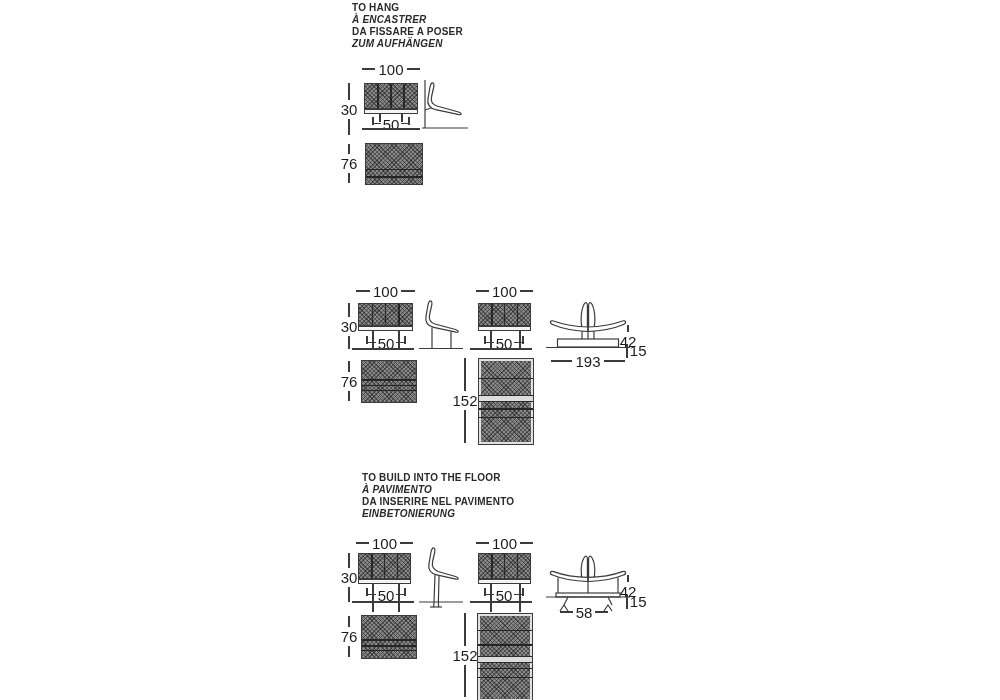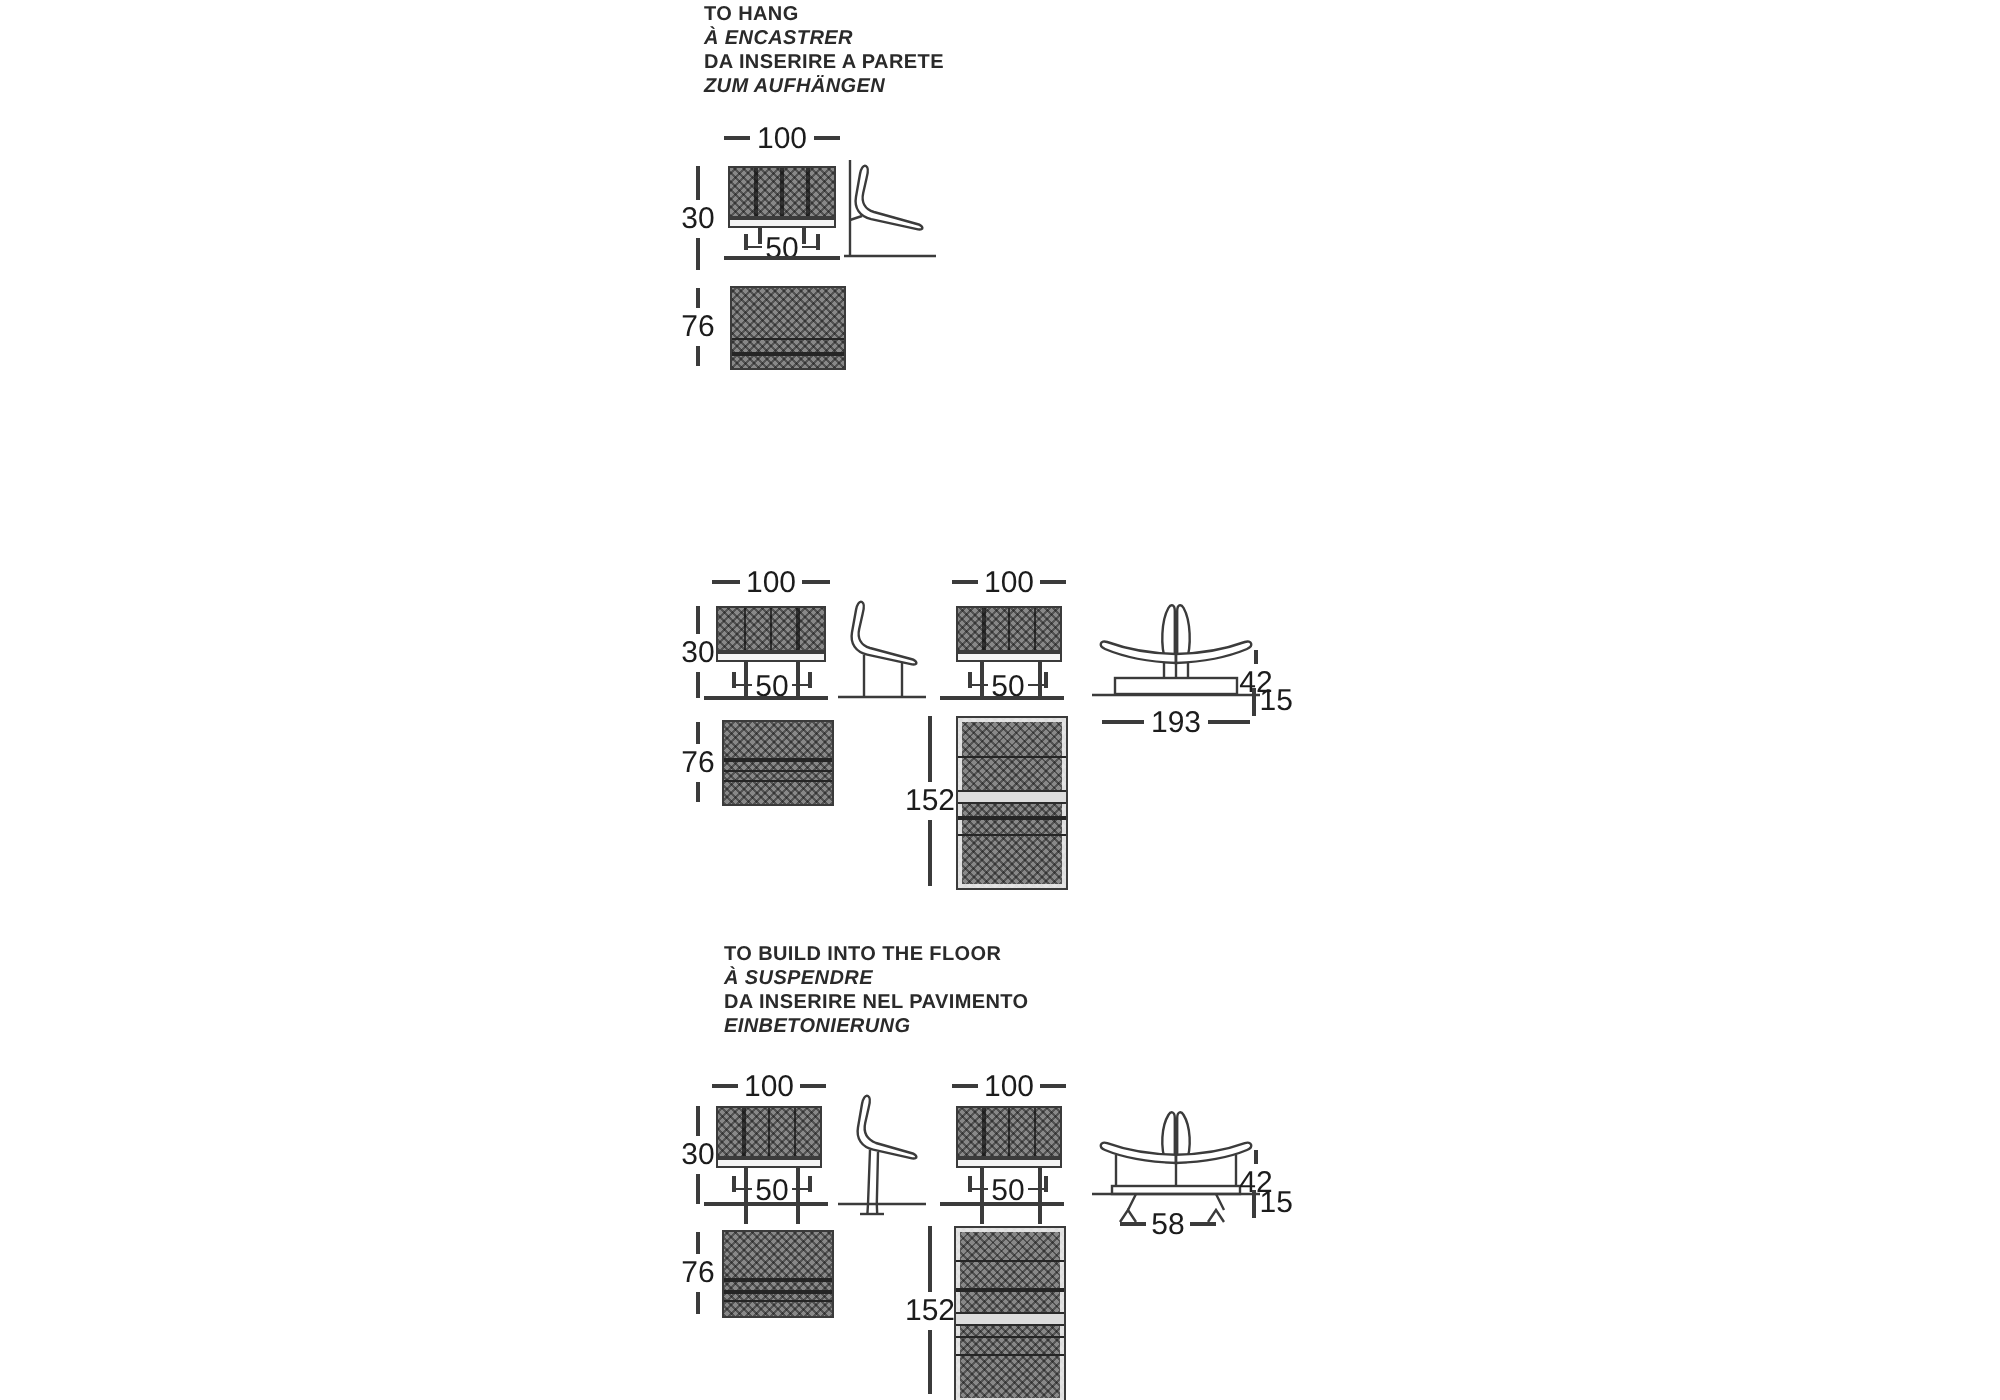--- a/index.html
+++ b/index.html
@@ -46,21 +46,21 @@
   i,b{display:block;}
 </style>
 </head>
 <body>
 
 <div id="canvas">
 
   <div class="heading" style="left:352px;top:2px">
     <div class="hl">TO HANG</div>
     <div class="hl it">À ENCASTRER</div>
-    <div class="hl">DA INSERIRE A PARETE</div>
+    <div class="hl">DA FISSARE A POSER</div>
     <div class="hl it">ZUM AUFHÄNGEN</div>
   </div>
 
   <div class="dim-h" style="left:362px;top:64px;width:58px">
     <i></i>
       <b class="dlab">100</b>
       <i></i>
   </div>
   <div class="bench-front" style="left:364px;top:83px;width:54px;height:31px">
     <div class="bf-hatch hatchbg">
@@ -207,21 +207,21 @@
       <b class="dlab">15</b>
   </div>
   <div class="dim-h" style="left:551px;top:356px;width:74px">
     <i></i>
       <b class="dlab">193</b>
       <i></i>
   </div>
 
   <div class="heading" style="left:362px;top:472px">
     <div class="hl">TO BUILD INTO THE FLOOR</div>
-    <div class="hl it">À SUSPENDRE</div>
+    <div class="hl it">À PAVIMENTO</div>
     <div class="hl">DA INSERIRE NEL PAVIMENTO</div>
     <div class="hl it">EINBETONIERUNG</div>
   </div>
 
   <div class="dim-h" style="left:356px;top:538px;width:57px">
     <i></i>
       <b class="dlab">100</b>
       <i></i>
   </div>
   <div class="bench-front" style="left:358px;top:553px;width:53px;height:31px">

